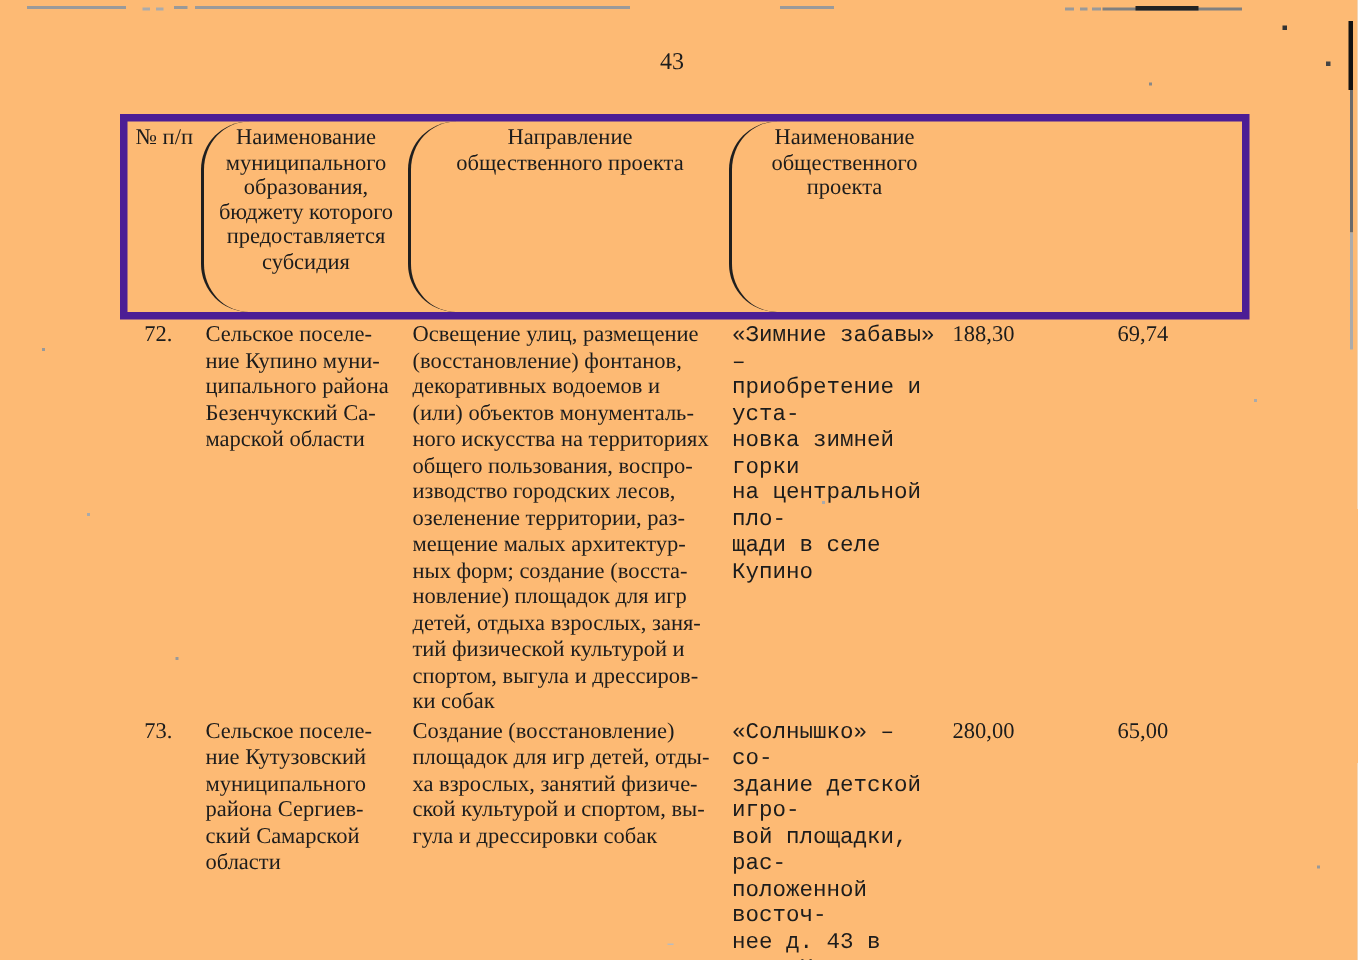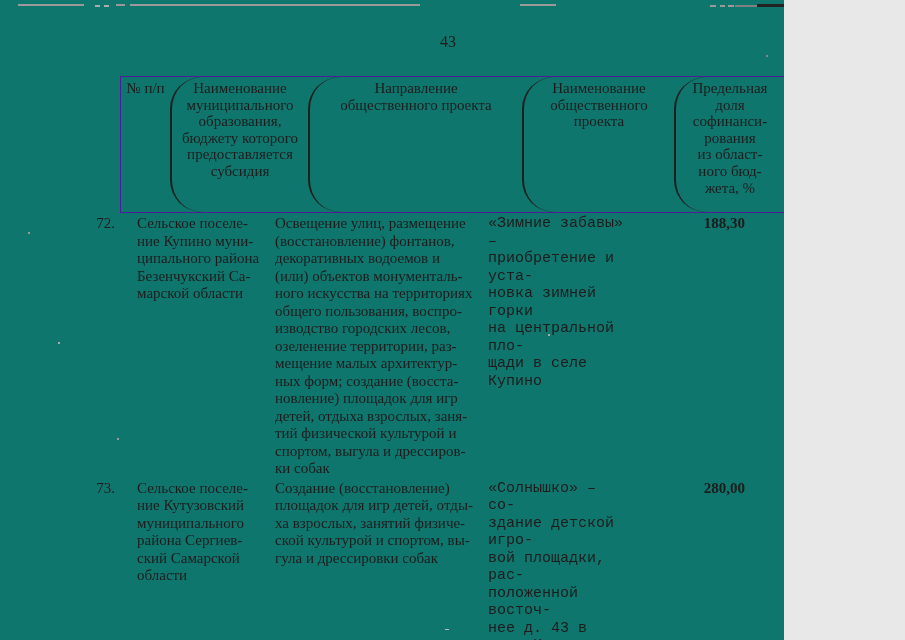--- a/index.html
+++ b/index.html
@@ -1,21 +1,21 @@
 <!DOCTYPE html>
 <html><head>
 <meta charset="utf-8">
 <style>
   * { margin: 0; padding: 0; box-sizing: border-box; }
   html, body { background: #e8e8e8; }
   .page {
     position: relative;
-    width: 784px;
+    width: 905px;
     height: 640px;
-    background: #0f766e;
+    background: #fdba74;
     overflow: hidden;
     font-family: "Liberation Serif", serif;
     color: #1c1c1c;
   }
   .page-number {
     position: absolute;
     top: 33px;
     left: 0;
     width: 896px;
     text-align: center;
@@ -27,22 +27,21 @@
     left: 80px;
     top: 76px;
     width: 753px;
     font-size: 15px;
   }
   .thead {
     display: grid;
     grid-template-columns: 49px 138px 214px 152px 110px 86px;
     width: 753px;
     height: 137px;
-    border: 1px solid #4c1d95;
-    margin-left: 40px;
+    border: 5px solid #4c1d95;
   }
   .th {
     padding-top: 3px;
     text-align: center;
     line-height: 16.6px;
     white-space: pre-line;
     overflow: hidden;
   }
   .th + .th { border-left: 2px solid #1f1f1f; border-radius: 32px; }
   .tbody { width: 753px; }
@@ -52,21 +51,21 @@
   }
   .td {
     padding-top: 2px;
     line-height: 17.5px;
     white-space: pre-line;
   }
   .td-num   { text-align: center; }
   .td-mun   { padding-left: 6px; padding-right: 2px; }
   .td-dir   { padding-left: 6px; padding-right: 1px; }
   .td-proj  { padding-left: 5px; padding-right: 8px; font-family: Liberation Mono, monospace; }
-  .td-amount, .td-share { text-align: right; font-weight: bold; }
+  .td-amount, .td-share { text-align: left; }
   
   .artifact { position: absolute; }
 </style>
 </head>
 <body>
 
 <div class="page">
 
   <div class="artifact" style="left:18px;top:4px;width:66px;height:2px;background:#9a9a9a;"></div>
   <div class="artifact" style="left:95px;top:5px;width:5px;height:2px;background:#ababab;"></div>
@@ -105,27 +104,20 @@
 муниципального
 образования,
 бюджету которого
 предоставляется
 субсидия</div>
       <div class="th">Направление
 общественного проекта</div>
       <div class="th">Наименование
 общественного
 проекта</div>
-      <div class="th">Предельная
-доля
-софинанси-
-рования
-из област-
-ного бюд-
-жета, %</div>
     </div>
 
     <div class="tbody">
 
       <div class="trow">
         <div class="td td-num">72.</div>
         <div class="td td-mun">Сельское поселе-
 ние Купино муни-
 ципального района
 Безенчукский Са-

